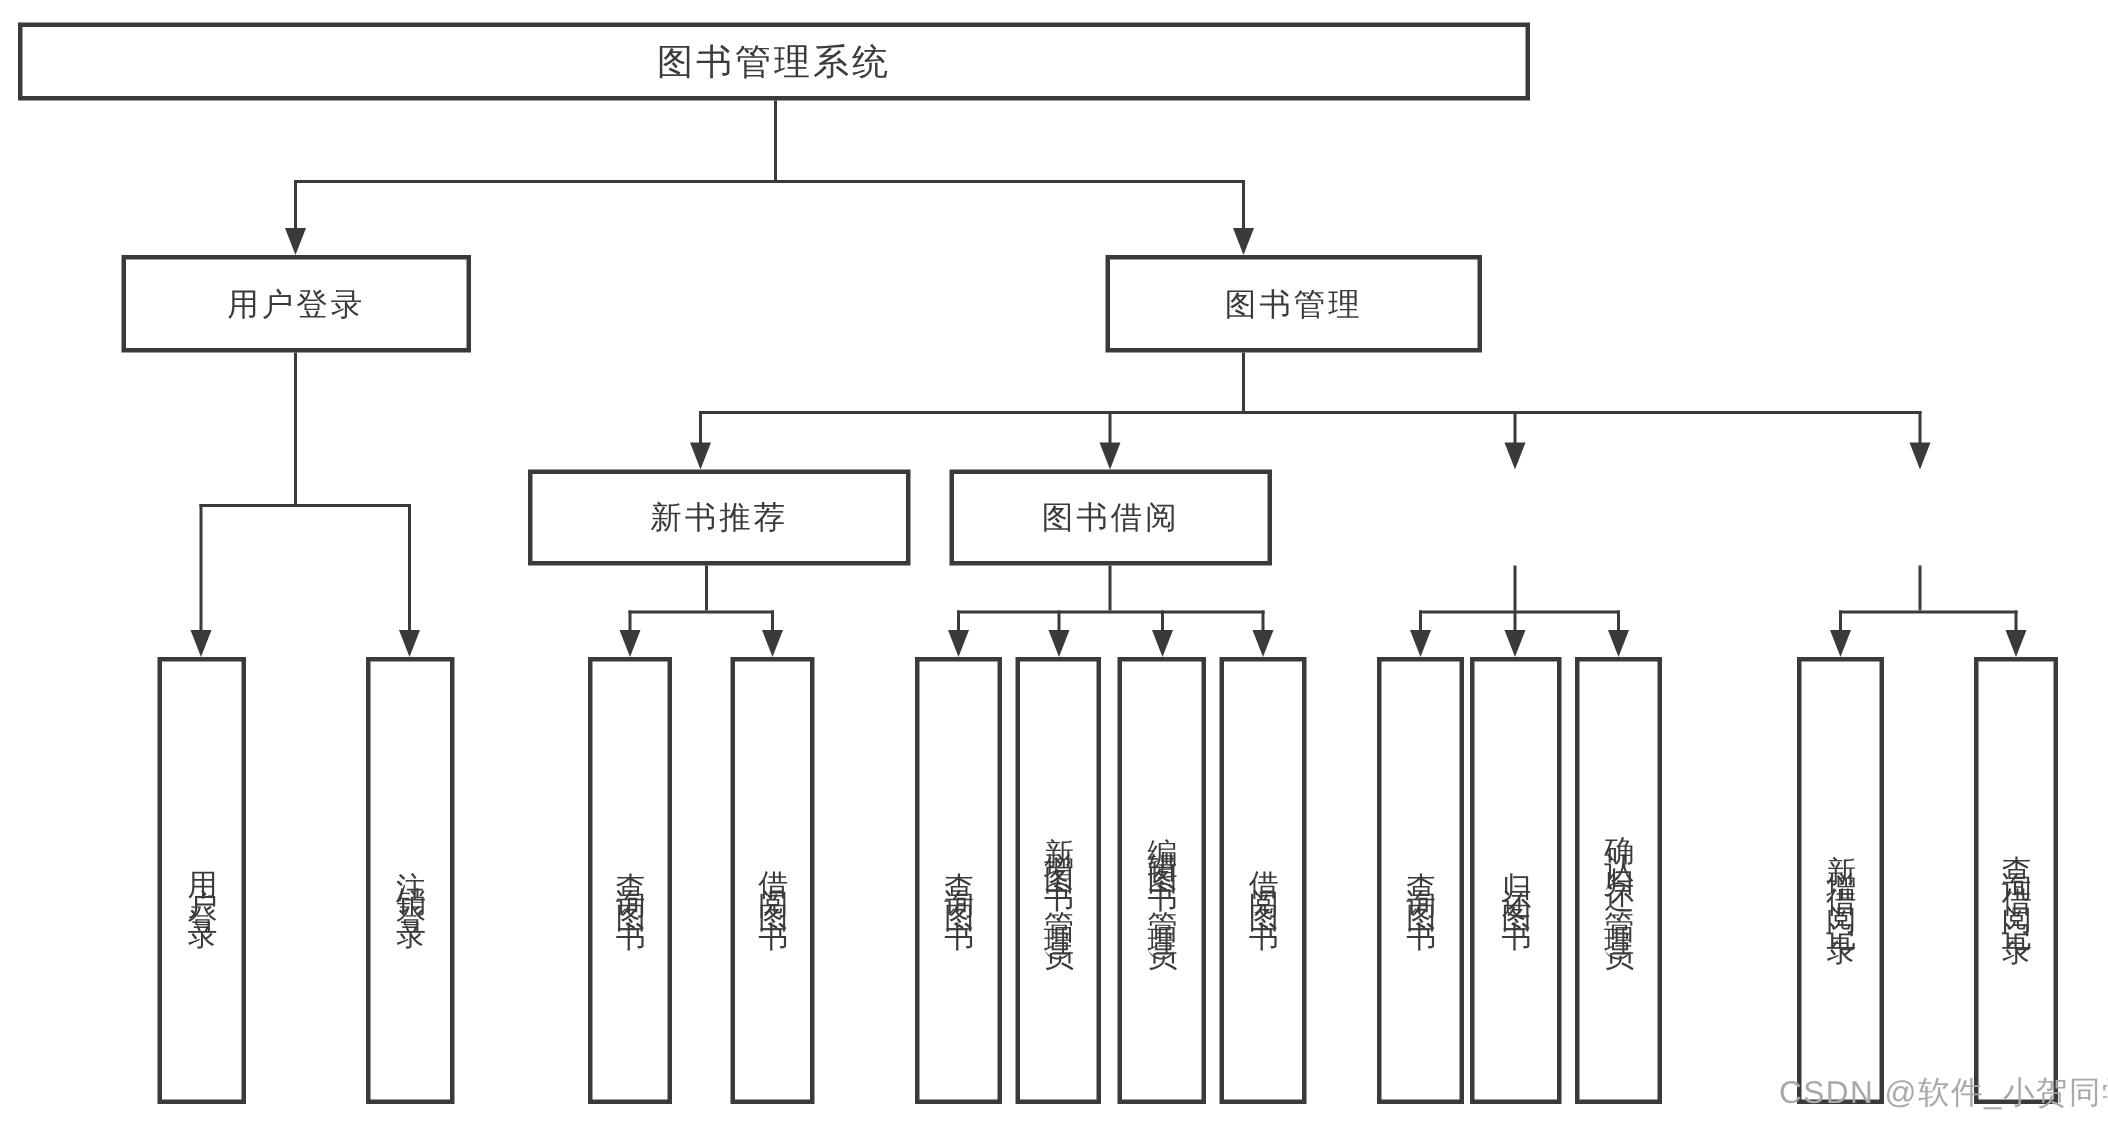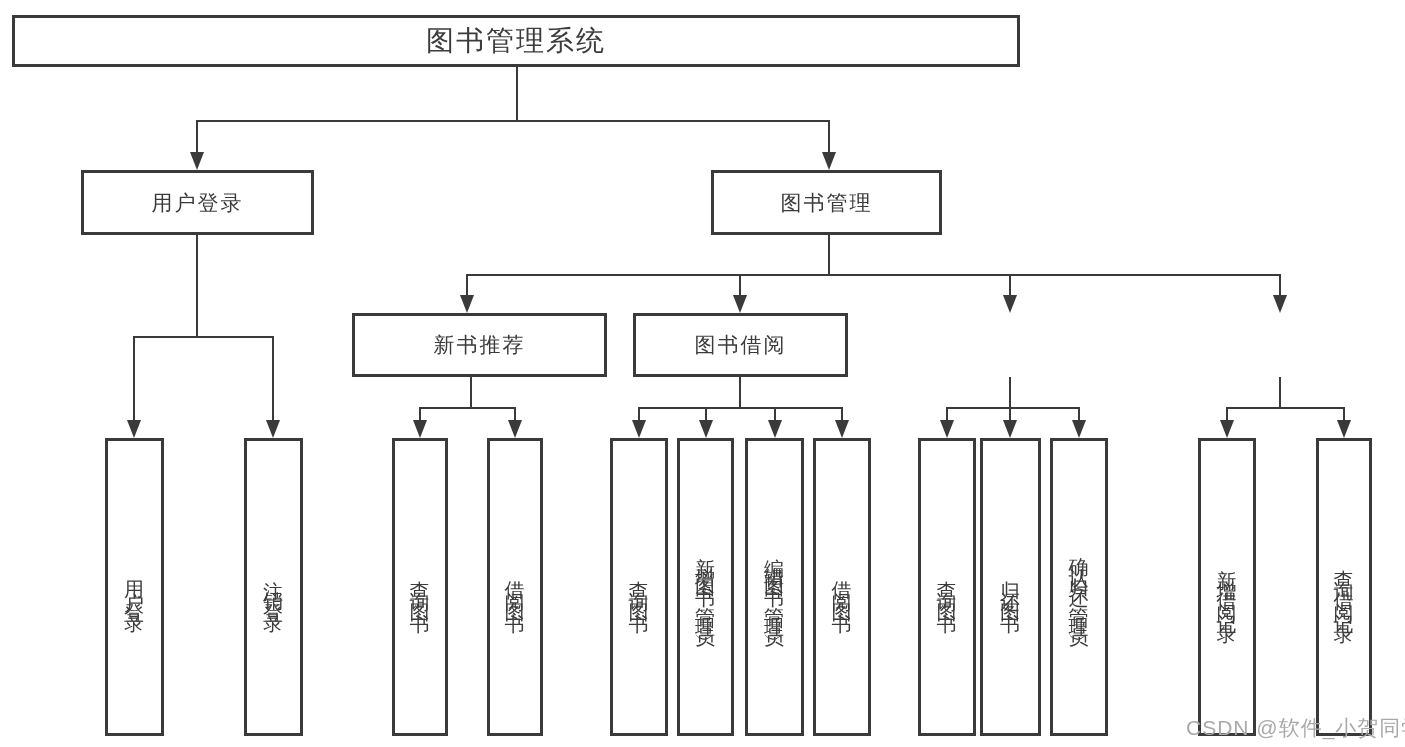--- a/index.html
+++ b/index.html
@@ -18,21 +18,21 @@
     overflow:hidden;
   }
   .node{
     position:absolute;
     box-sizing:border-box;
     border:3px solid var(--line);
     background:#fff;
     display:flex;align-items:center;justify-content:center;
     letter-spacing:2px;
   }
-  .node.root{font-size:28px;}
+  .node.root{font-size:24px;}
   .node.lvl{font-size:21px;}
   .vnode{
     position:absolute;
     box-sizing:border-box;
     border:3px solid var(--line);
     background:#fff;
     display:flex;align-items:center;justify-content:center;
     writing-mode:vertical-rl;
     text-orientation:mixed;
     font-size:20px;
@@ -60,21 +60,21 @@
 
 <div class="stage">
 
   <div class="node root" style="left:12px;top:15px;width:1008px;height:52px">
     <span>图书管理系统</span>
   </div>
 
   <div class="node lvl" style="left:81px;top:170px;width:233px;height:65px">
     <span>用户登录</span>
   </div>
-  <div class="node lvl" style="left:711px;top:170px;width:231px;height:65px">
+  <div class="node lvl" style="left:737px;top:170px;width:251px;height:65px">
     <span>图书管理</span>
   </div>
 
   <div class="node lvl" style="left:352px;top:313px;width:255px;height:64px">
     <span>新书推荐</span>
   </div>
   <div class="node lvl" style="left:633px;top:313px;width:215px;height:64px">
     <span>图书借阅</span>
   </div>
 

